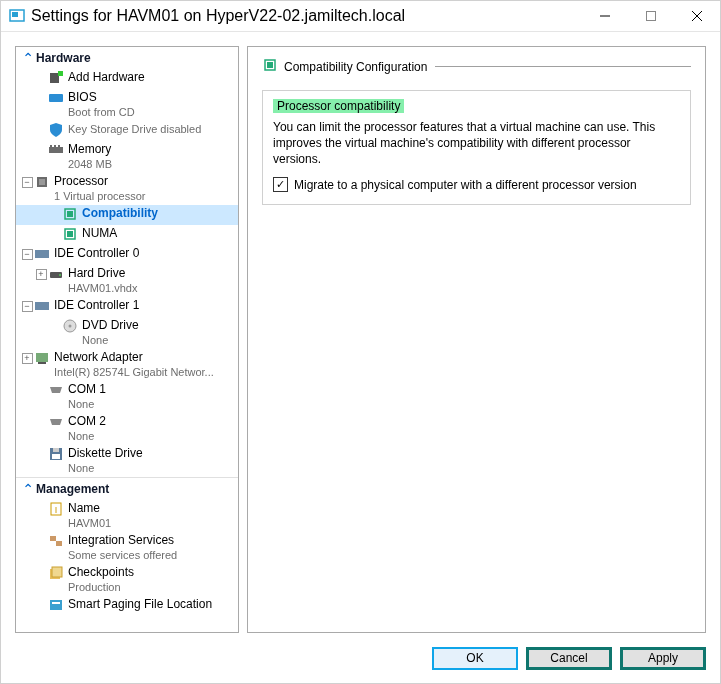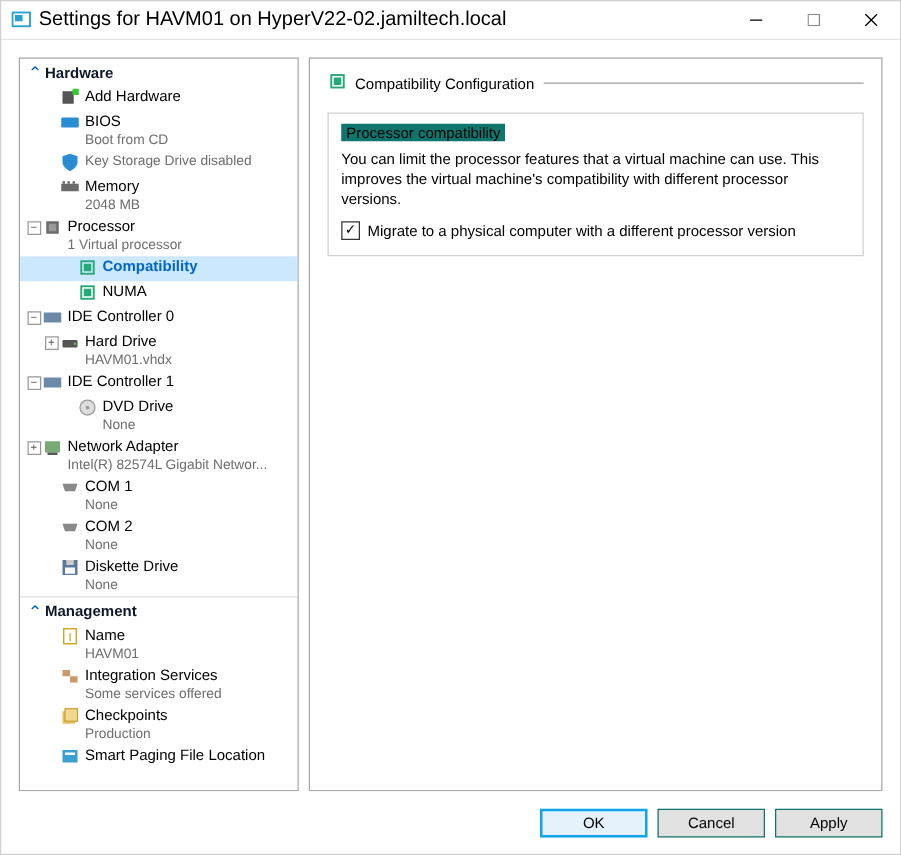--- a/index.html
+++ b/index.html
@@ -7,41 +7,41 @@
 .titlebar{height:30px;display:flex;align-items:center;padding:0 0 0 8px;border-bottom:1px solid #e5e5e5}
 .titlebar .icon{width:16px;height:16px;margin-right:6px}
 .titlebar .title{flex:1;font-size:16px}
 .win-btns{display:flex}
 .win-btn{width:46px;height:30px;display:flex;align-items:center;justify-content:center}
 .win-btn svg{width:10px;height:10px}
 .body{flex:1;display:flex;padding:14px 14px 0 14px;gap:8px;overflow:hidden}
 .tree-panel{width:224px;border:1px solid #a9a9a9;background:#fff;overflow-y:auto;overflow-x:hidden;box-sizing:border-box}
 .content-panel{flex:1;border:1px solid #a9a9a9;background:#fff;padding:10px 14px;box-sizing:border-box}
 .footer{height:50px;display:flex;align-items:center;justify-content:flex-end;padding:0 14px;gap:8px}
-.btn{min-width:86px;height:23px;border:1px solid #0f766e;background:#e1e1e1;padding:0 14px;font-size:12px;font-family:inherit}
+.btn{min-width:86px;height:23px;border:3px solid #0f766e;background:#e1e1e1;padding:0 14px;font-size:12px;font-family:inherit}
 .btn.primary{border:2px solid #0ea5e9;background:#e5f1fb}
 .section-hdr{display:flex;align-items:center;height:22px;padding:0 4px;border-top:1px solid #e0e0e0}
 .section-hdr:first-child{border-top:none}
 .section-hdr .chev{width:16px;text-align:center;color:#0066cc;font-size:14px;line-height:14px}
 .section-hdr .lbl{color:#0f172a;font-weight:600}
 .node{display:flex;align-items:flex-start;min-height:18px;padding:1px 2px 1px 2px}
 .node .exp{width:14px;height:14px;flex-shrink:0;display:flex;align-items:center;justify-content:center;margin-top:1px}
 .exp-box{width:9px;height:9px;border:1px solid #999;font-size:9px;line-height:8px;text-align:center;color:#555;background:#fff}
 .node .ico{width:16px;height:16px;flex-shrink:0;margin-right:4px;display:flex;align-items:center;justify-content:center}
 .node .txt{display:flex;flex-direction:column;line-height:15px}
 .node .sub{color:#6d6d6d;font-size:11px}
 .node.sel{background:#cce8ff}
 .node.sel .main{color:#0066cc;font-weight:700}
 .indent0{padding-left:4px}
 .indent1{padding-left:18px}
 .indent2{padding-left:32px}
 .content-hdr{display:flex;align-items:center;margin-bottom:14px}
 .content-hdr .line{flex:1;height:1px;background:#a0a0a0;margin-left:8px}
 .fieldset{border:1px solid #d0d0d0;padding:8px 10px 12px 10px;margin-top:4px}
-.fieldset .legend{margin-top:-16px;background:#0f766e;display:inline-block;padding:0 4px;font-size:12px}
+.fieldset .legend{margin-top:-16px;background:#86efac;display:inline-block;padding:0 4px;font-size:12px}
 .fieldset .desc{margin:6px 0 10px 0;line-height:16px}
 .chk-row{display:flex;align-items:center;gap:6px}
 .chk{width:13px;height:13px;border:1px solid #333;display:flex;align-items:center;justify-content:center;font-size:11px;line-height:11px}
 .tree-panel::-webkit-scrollbar{width:17px}
 .tree-panel::-webkit-scrollbar-track{background:#f0f0f0}
 .tree-panel::-webkit-scrollbar-thumb{background:#cdcdcd;border:1px solid #a9a9a9}
 </style>
 </head>
 <body>
 

